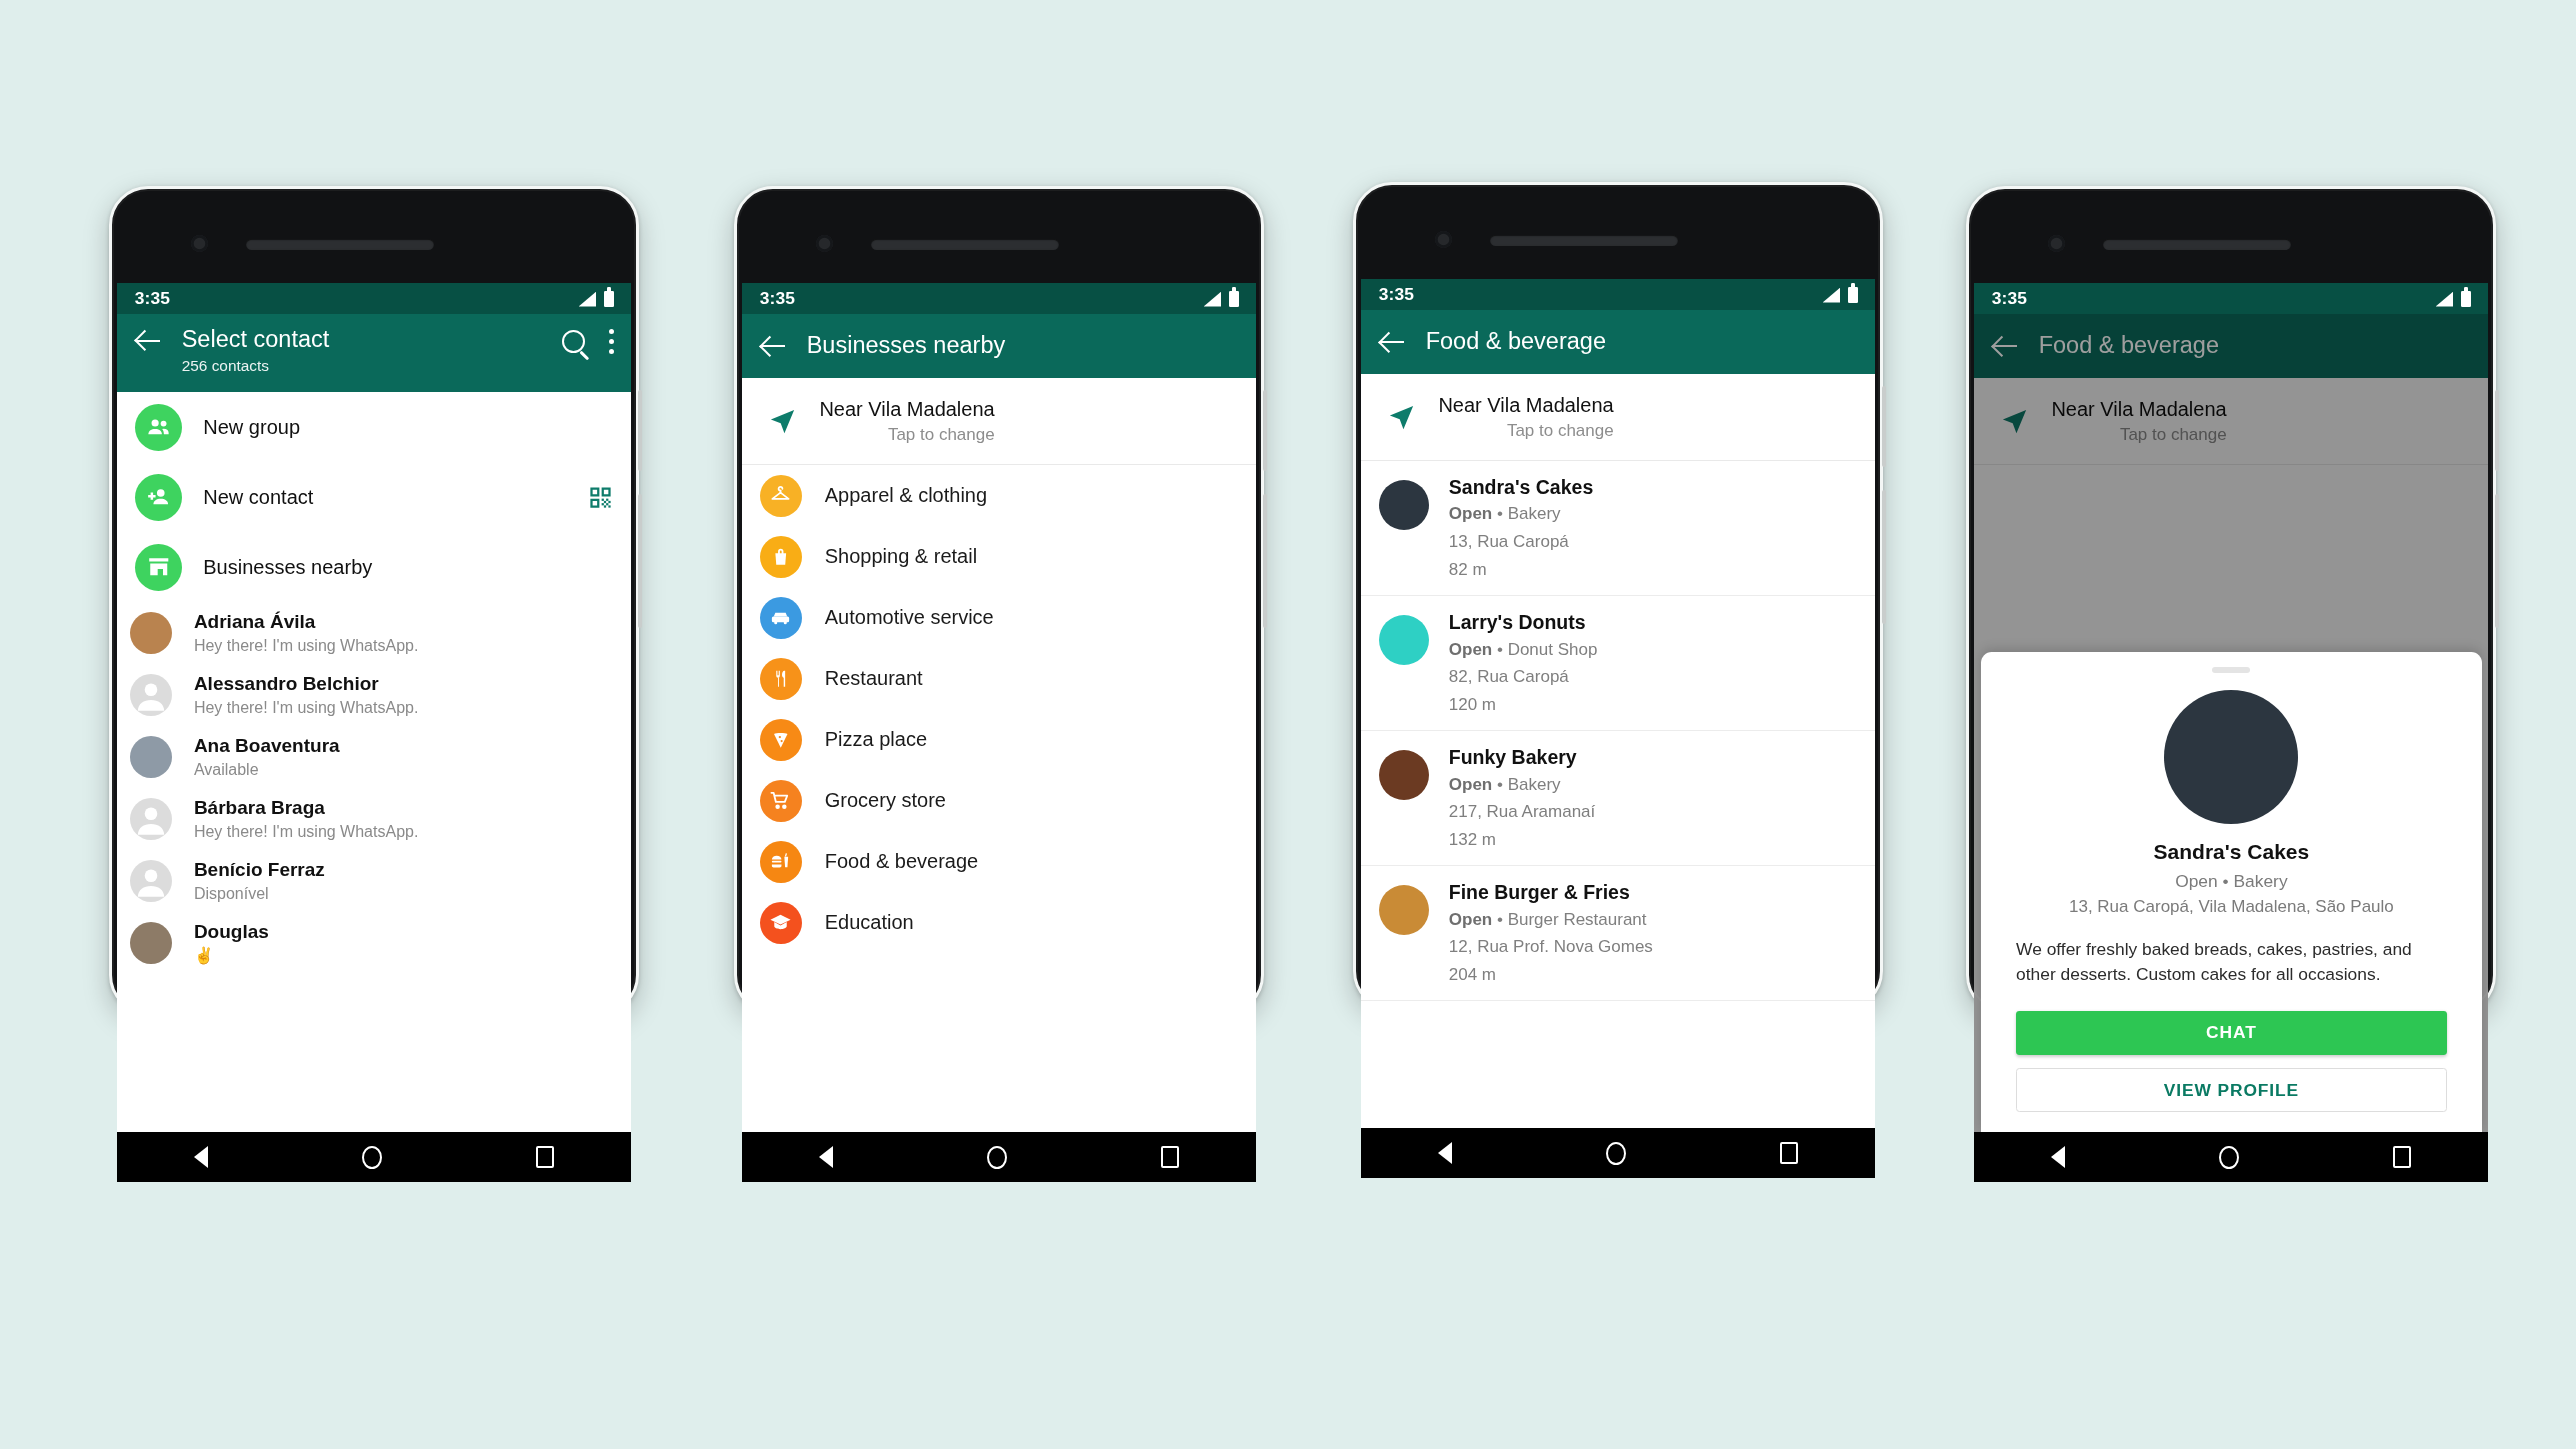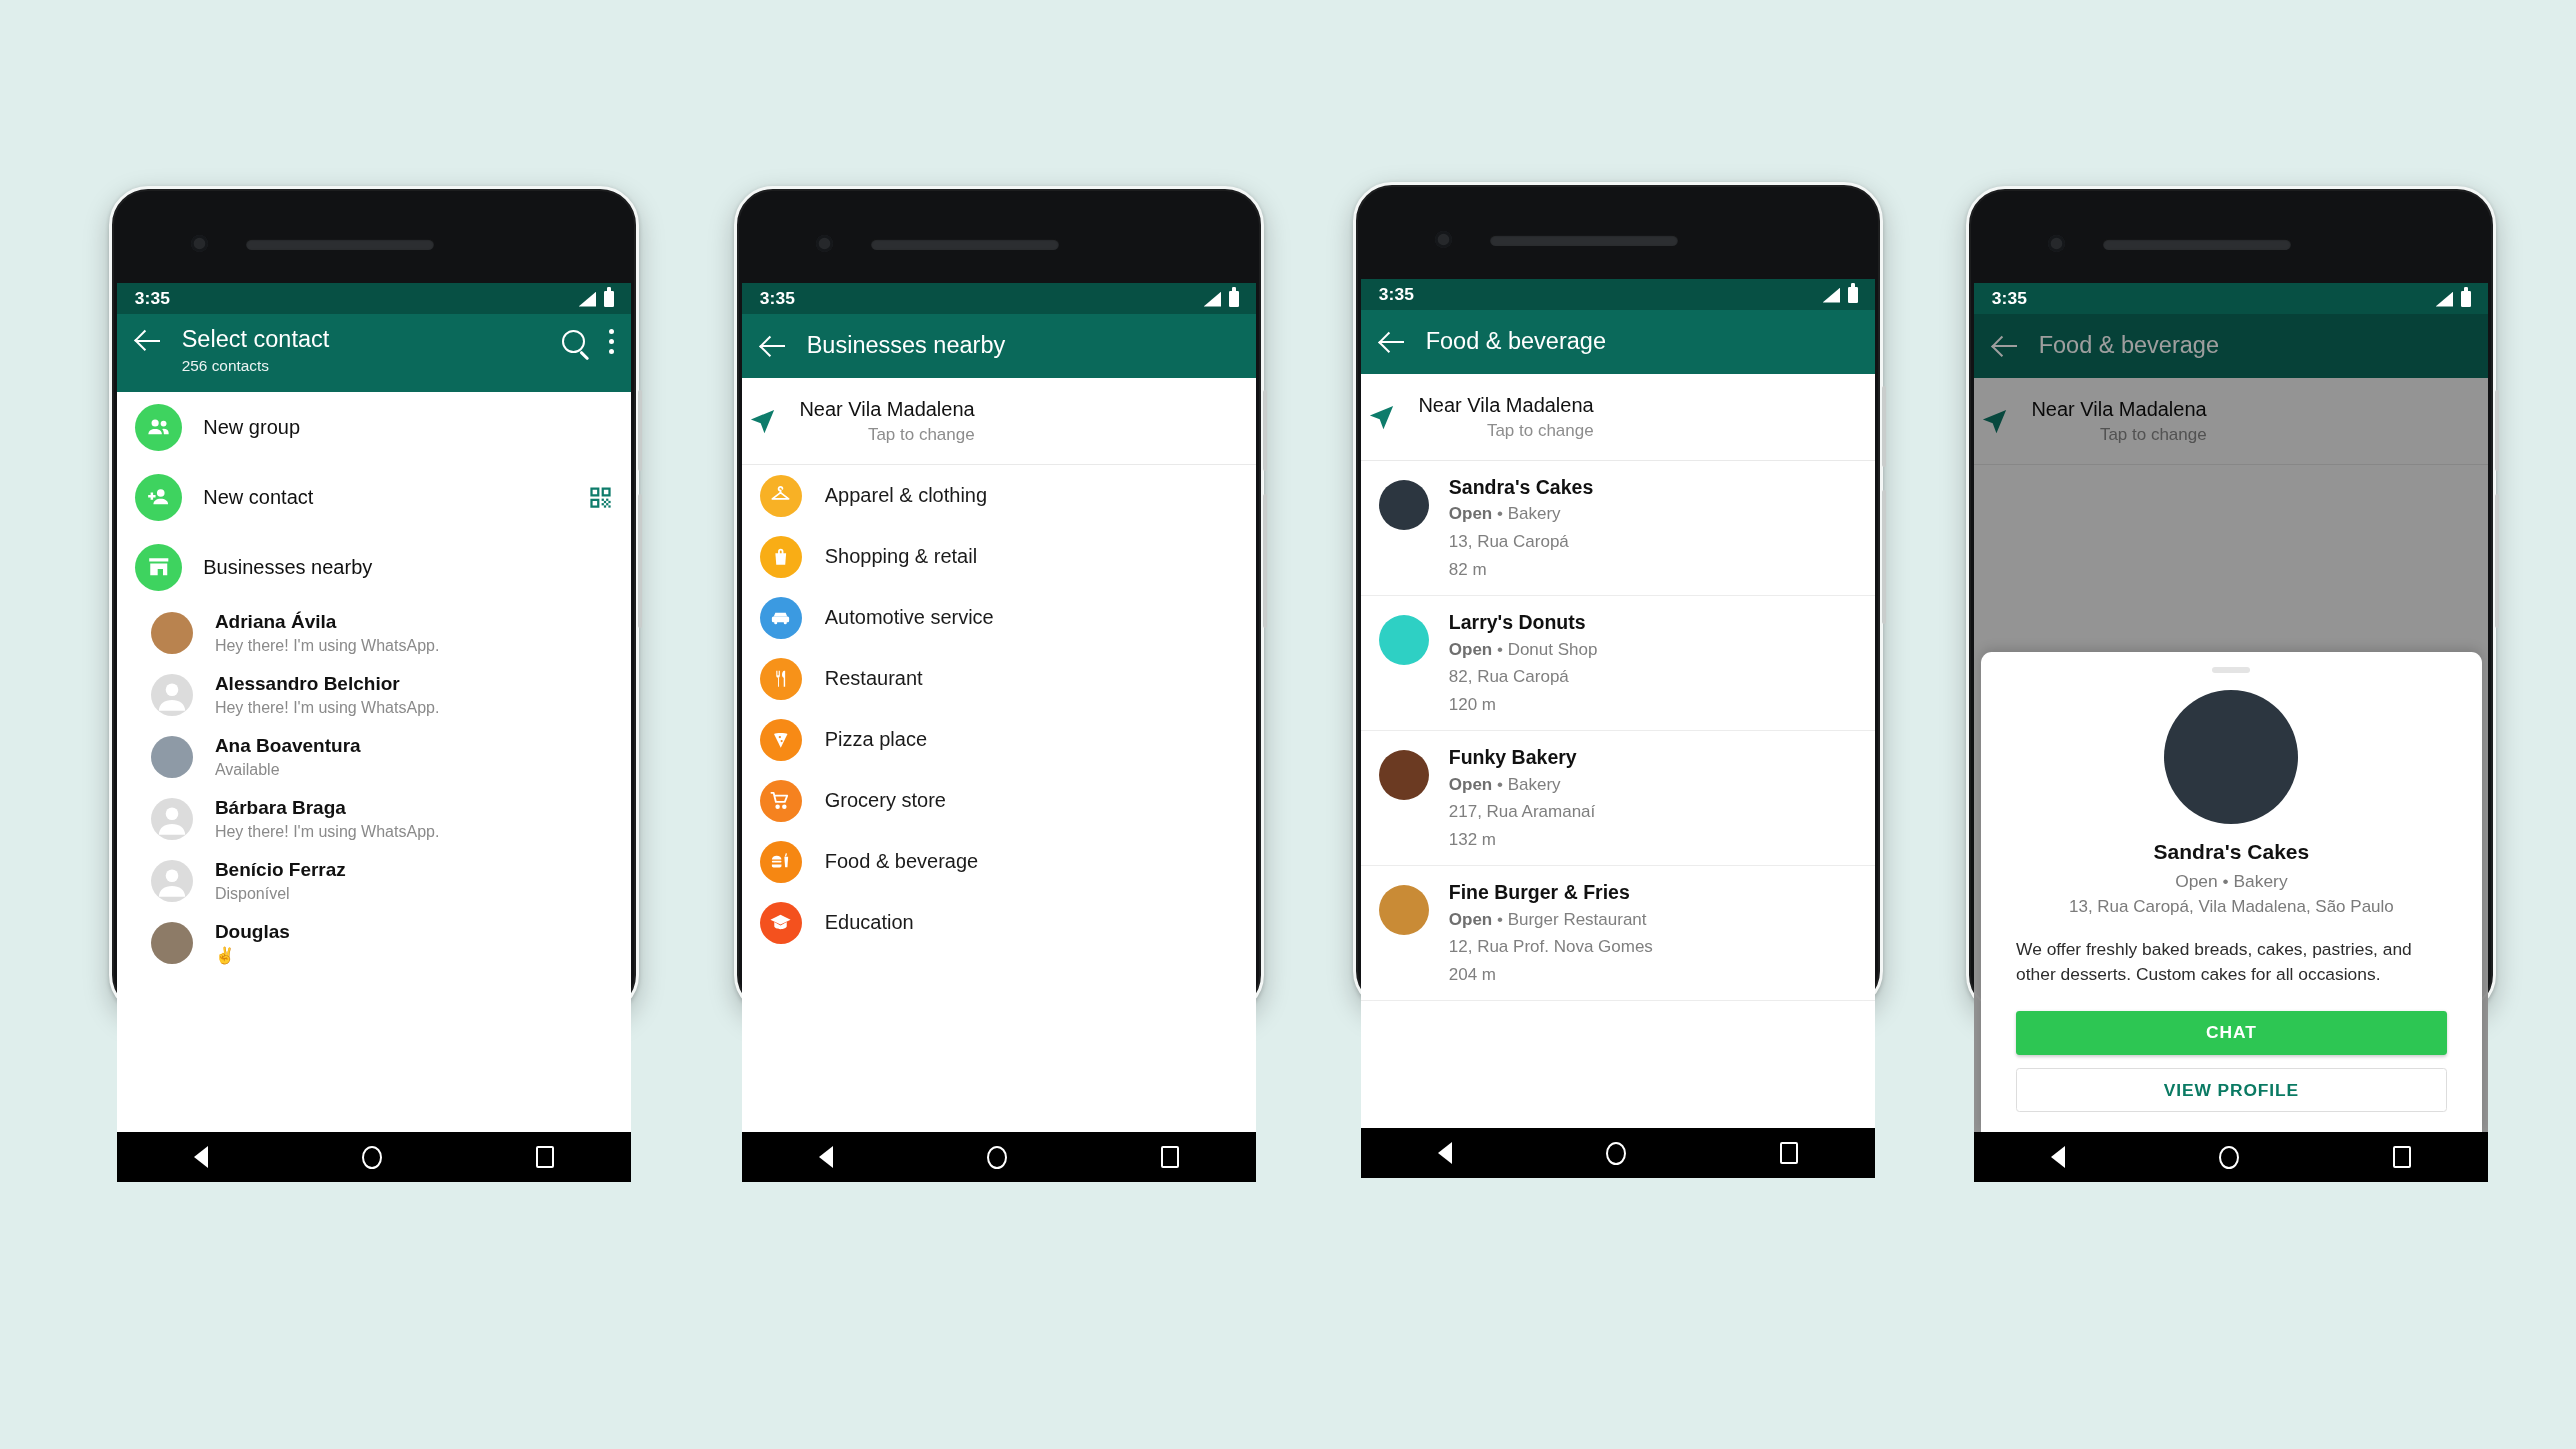--- a/index.html
+++ b/index.html
@@ -80,39 +80,39 @@
   .body { flex:1; background:#fff; overflow:hidden; position:relative; }
 
   
   .row { display:flex; align-items:center; padding:0 17.4px; height:70px; background:#fff; }
   .avatar { width:47px; height:47px; border-radius:50%; flex:none; margin-right:21.5px;
             display:flex; align-items:center; justify-content:center; overflow:hidden; }
   .av-green { background:#3ed35f; }
   .row-label { font-size:20px; color:#111; font-weight:400; }
   .qr { margin-left:auto; width:27px; height:27px; }
 
-  .locrow { display:flex; align-items:center; padding:0 2px; height:87px;
+  .locrow { display:flex; align-items:center; padding:0 22px; height:87px;
             border-bottom:0.7px solid #e9e9e9; }
   .loc-ic { width:36px; flex:none; margin-right:19px; display:flex; justify-content:center; }
   .loc-txt .t1 { font-size:20px; color:#111; }
   .loc-txt .t2 { font-size:17px; color:#8d8d8d; margin-top:4px;text-align:right; }
 
   .cat { display:flex; align-items:center; padding:0 17.4px; height:61px; }
   .cat-ic { width:42px; height:42px; border-radius:50%; flex:none; margin-right:23px;
             display:flex; align-items:center; justify-content:center; }
   .cat-label { font-size:20px; color:#1b1b1b; }
 
   .biz { display:flex; padding:14.8px 17.4px 13.4px 17.4px; border-bottom:0.7px solid #ececec; }
   .biz-img { width:50px; height:50px; border-radius:50%; flex:none; margin-right:20px; margin-top:4px;
              background-size:cover; background-position:center; }
   .biz-name { font-size:19.5px; font-weight:700; color:#111; }
   .biz-meta { font-size:17px; color:#7f7f7f; margin-top:4.7px; line-height:1.35; }
   .biz-meta b { color:#6f6f6f; font-weight:700; }
 
-  .contact { display:flex; align-items:center; padding:0 34px; height:62px; }
+  .contact { display:flex; align-items:center; padding:0 13px; height:62px; }
   .c-av { width:42px; height:42px; border-radius:50%; flex:none; margin-right:21.5px;
           background:#dcdcdc; background-size:cover; background-position:center;
           display:flex; align-items:center; justify-content:center; }
   .c-name { font-size:19px; font-weight:700; color:#111; }
   .c-status { font-size:16px; color:#8a8a8a; margin-top:3.4px; }
 
   
   .scrim { position:absolute; inset:0; background:rgba(0,0,0,.42); }
   .sheet { position:absolute; left:6.7px; right:6.7px; bottom:0; background:#fff;
            border-radius:10.7px 10.7px 0 0; padding:14.8px 35px 20px 35px; text-align:center;

